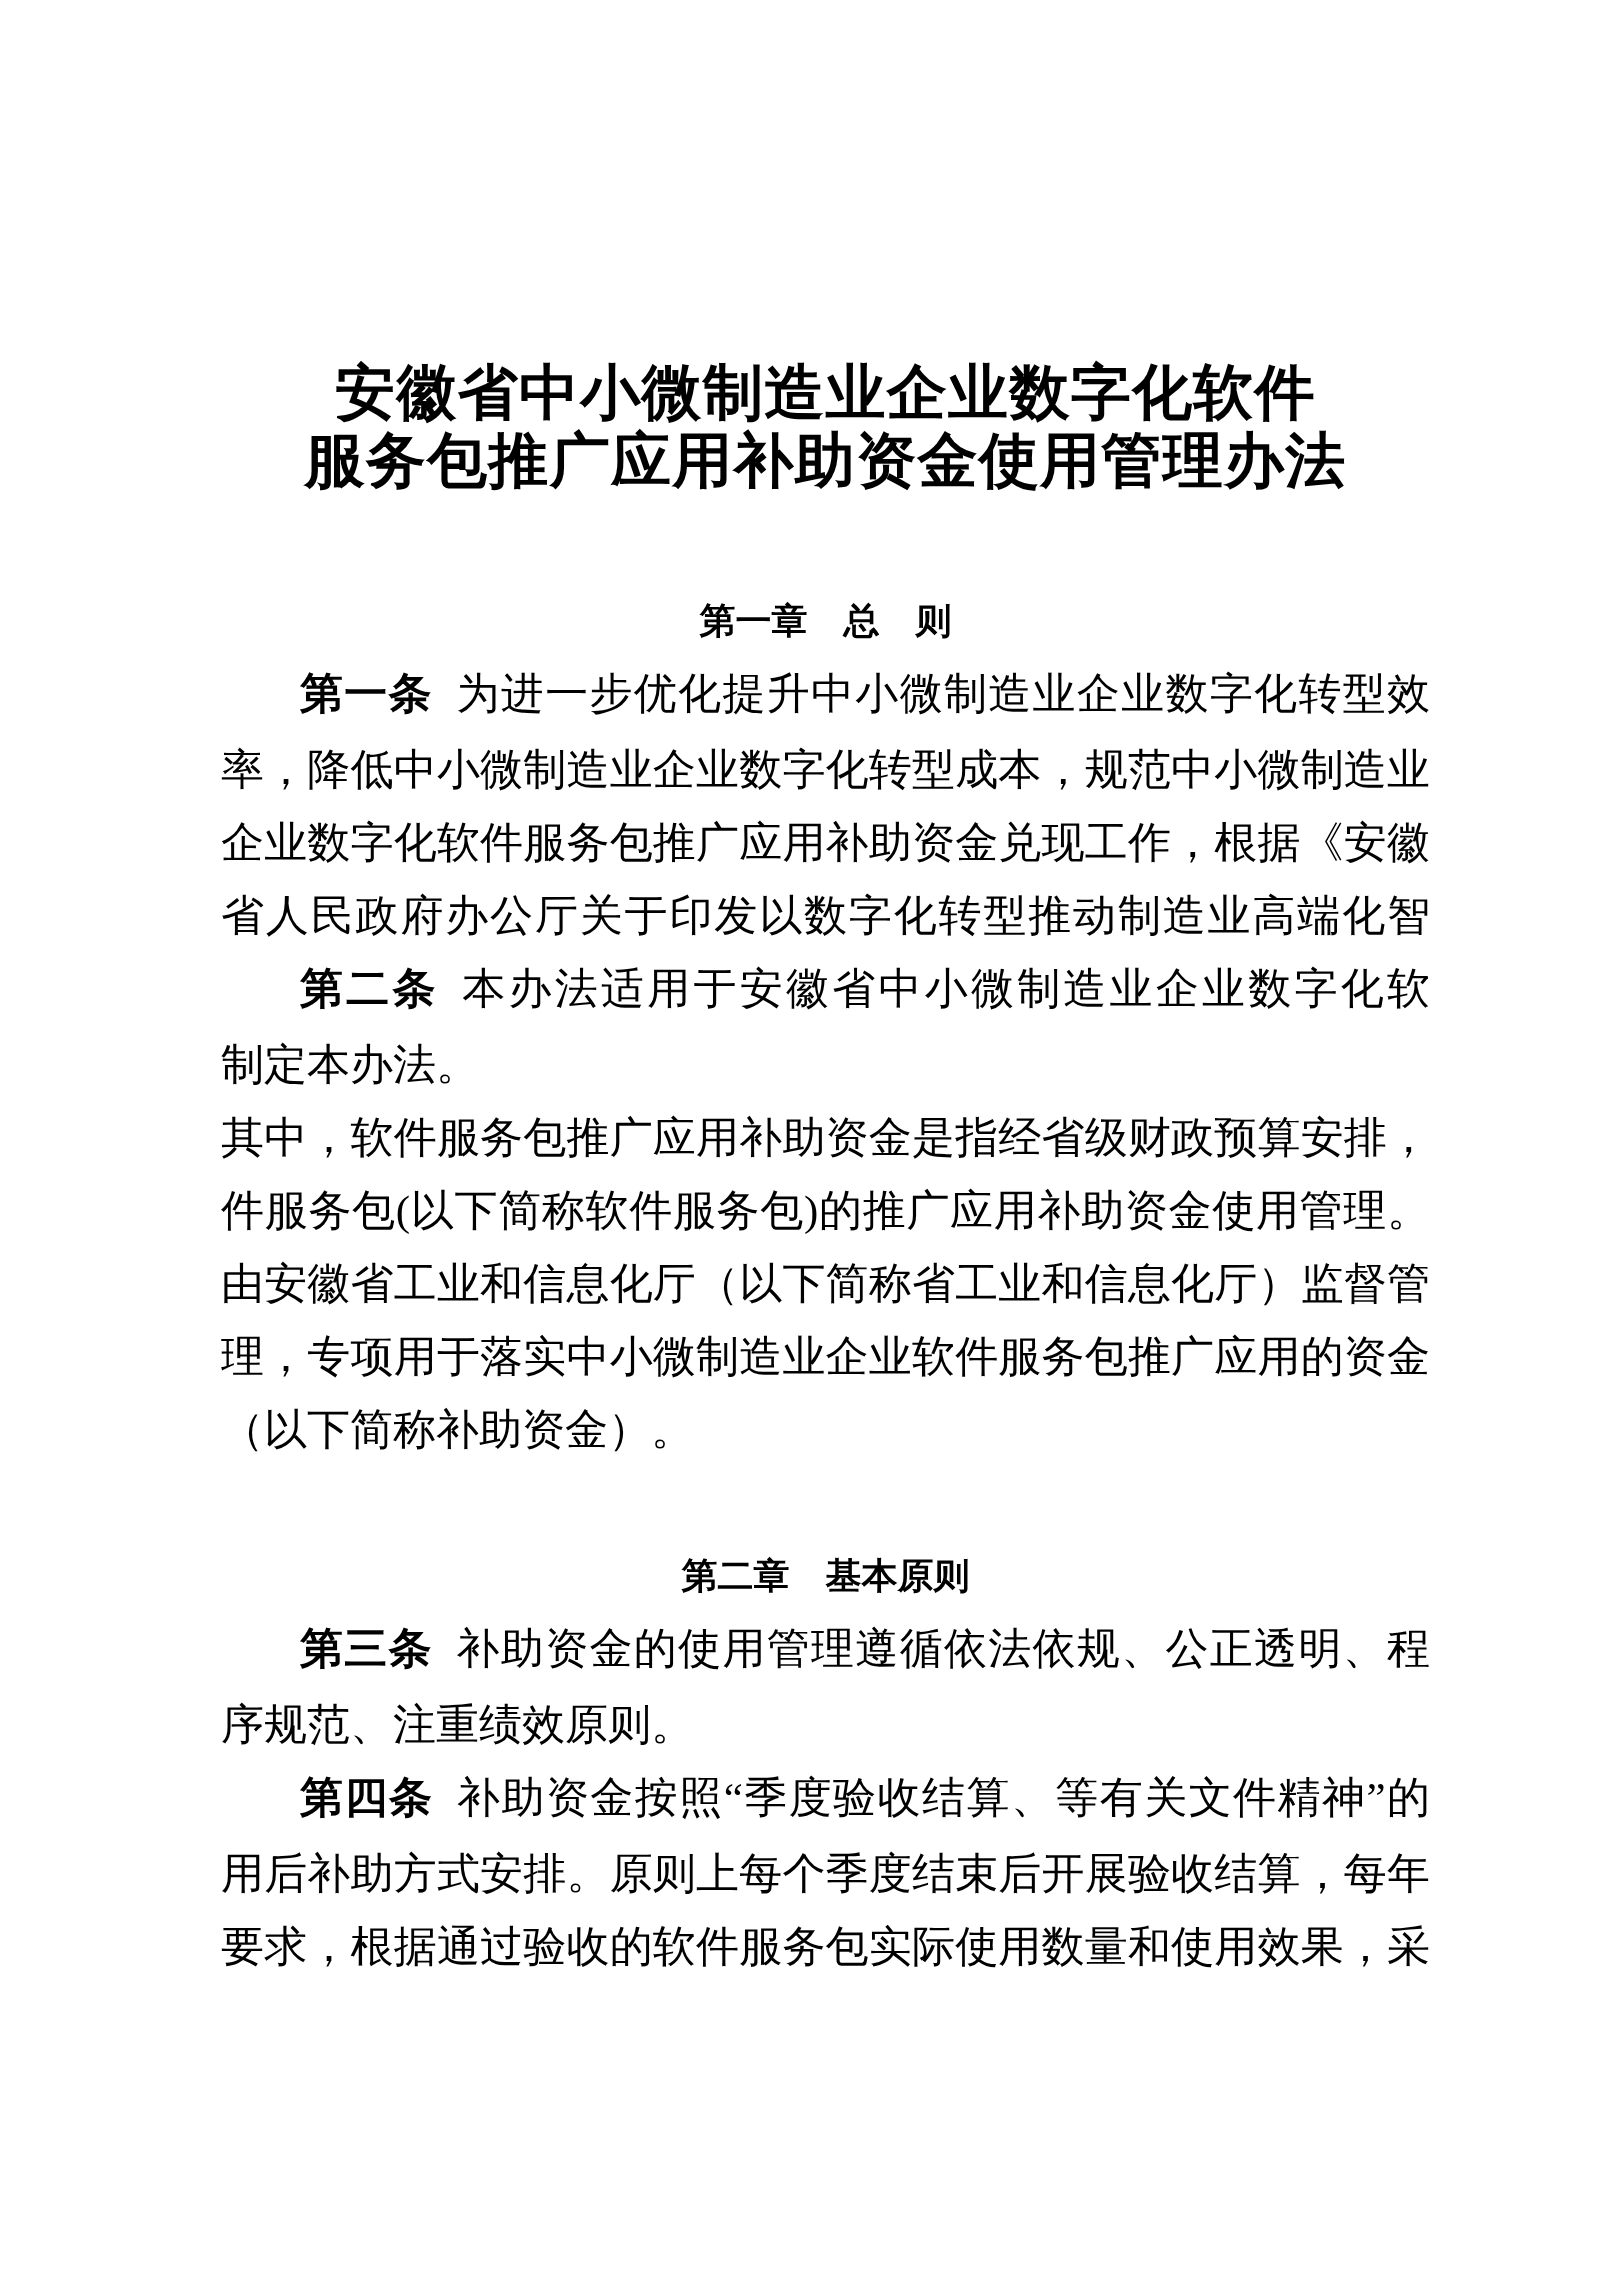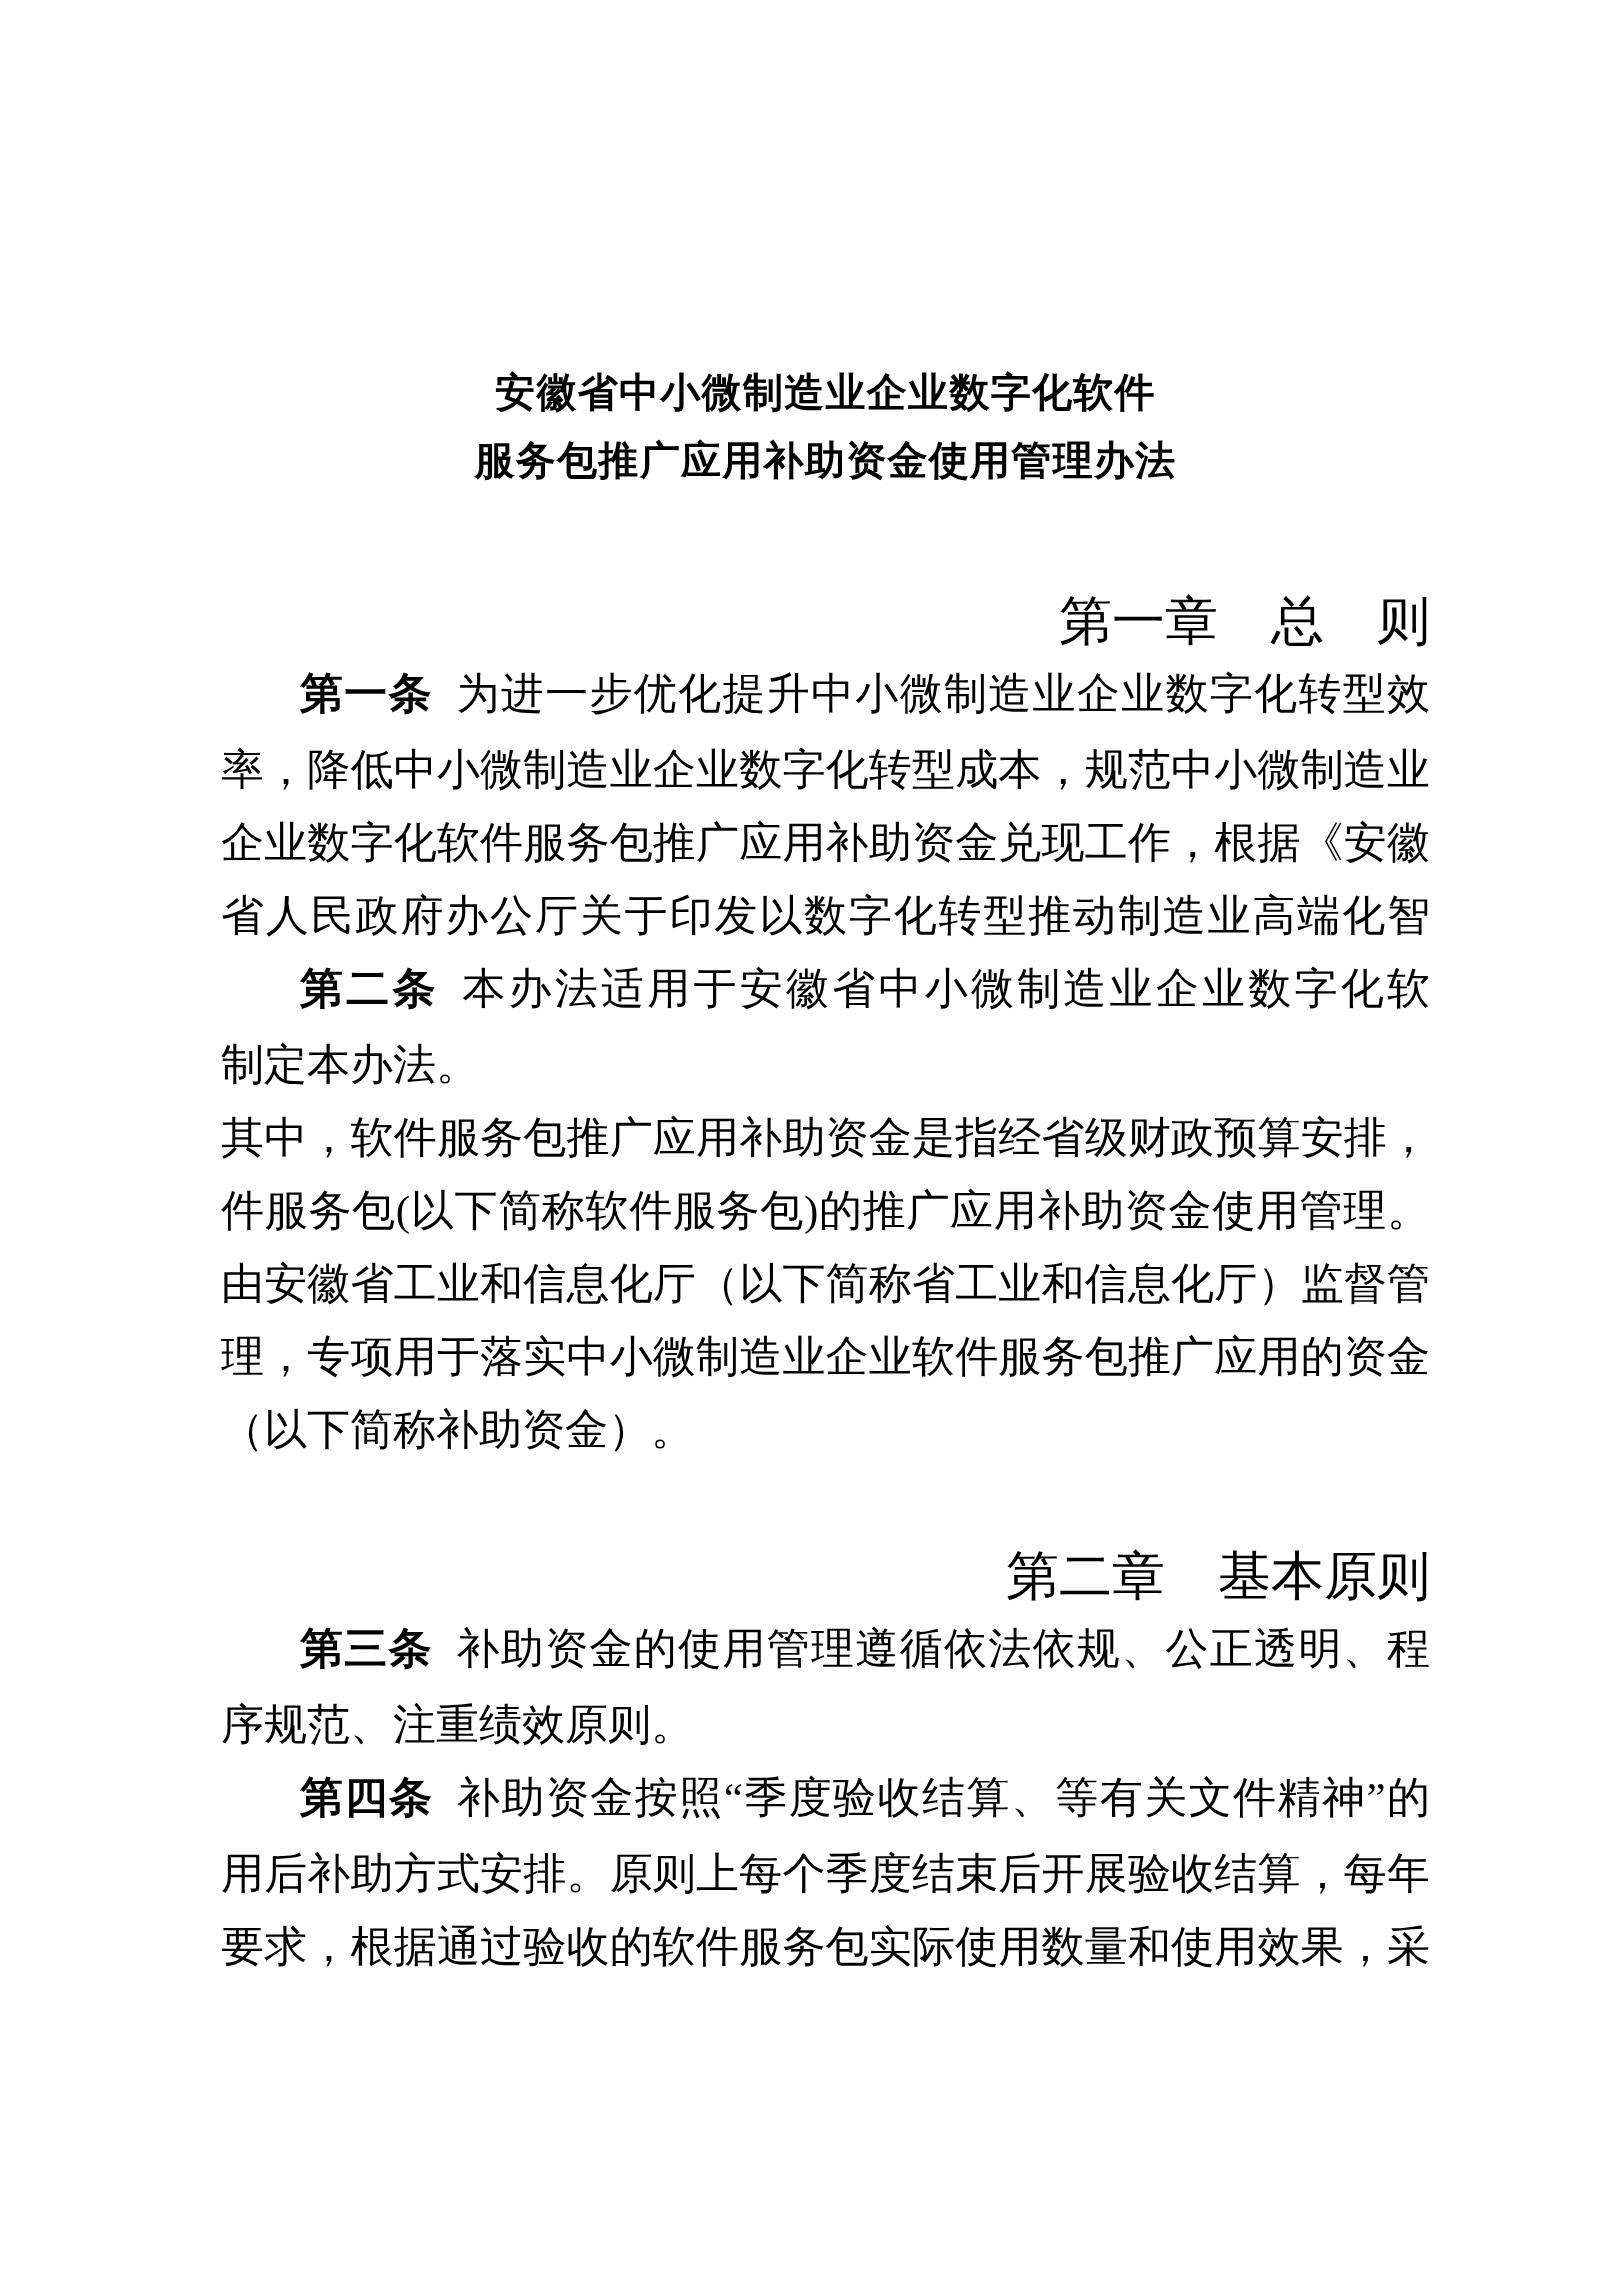--- a/index.html
+++ b/index.html
@@ -14,33 +14,33 @@
     color: #000000;
     font-family: "Liberation Serif", "DejaVu Serif", serif;
   }
   .content {
     margin-left: 221px;
     width: 1209px;
   }
   
   .doc-title {
     margin-top: 359px;
-    font-size: 40px;
+    font-size: 60px;
     line-height: 68px;
     font-weight: bold;
     text-align: center;
     font-family: "Liberation Serif", "DejaVu Serif", serif;
     letter-spacing: 1.3px;
   }
   
   .chapter-heading {
-    font-size: 53px;
+    font-size: 36px;
     line-height: 73px;
-    font-weight: normal;
-    text-align: right;
+    font-weight: bold;
+    text-align: center;
     font-family: "Liberation Sans", "DejaVu Sans", sans-serif;
   }
   .chapter-heading.after-title {
     margin-top: 89px;
   }
   .chapter-heading.after-body {
     margin-top: 73px; 
   }
   
   .line {

